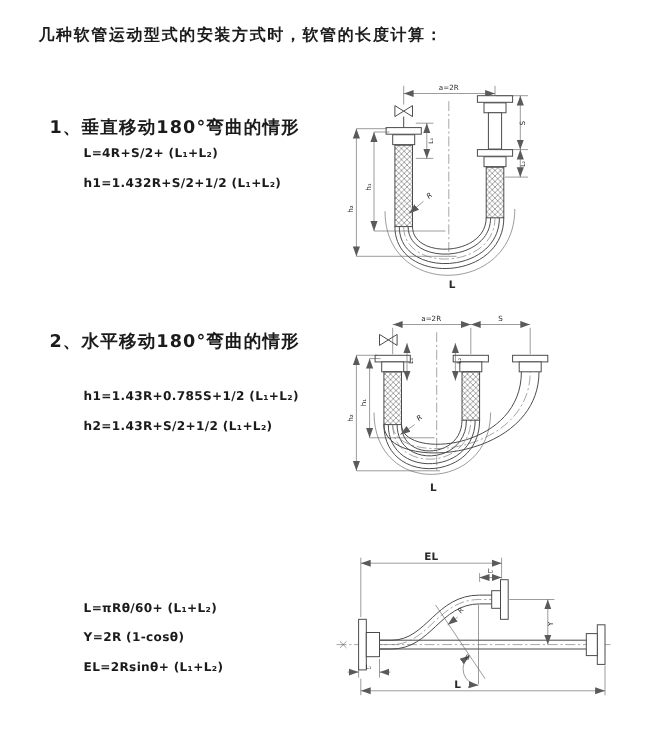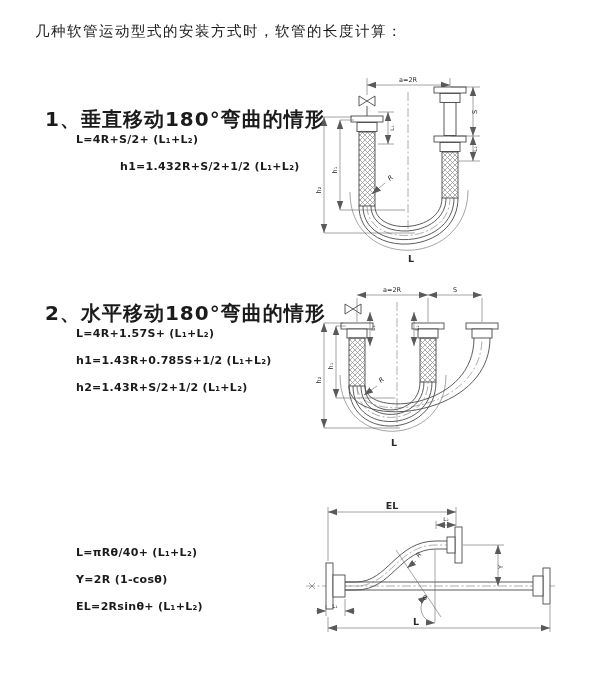--- a/index.html
+++ b/index.html
@@ -4,24 +4,24 @@
 <style>
   * { margin:0; padding:0; box-sizing:border-box; }
   html,body { background:#fff; }
   .page {
     position:relative; width:600px; height:675px; background:#ffffff;
     font-family:"DejaVu Sans","Liberation Sans",sans-serif; color:#1b1b1b;
     overflow:hidden;
   }
   .title {
     position:absolute; left:35px; top:22px;
-    font-size:14.5px; font-weight:400; letter-spacing:1.5px;
+    font-size:14.5px; font-weight:700; letter-spacing:1.5px;
   }
   .sec-heading {
-    position:absolute; font-size:20px; font-weight:700; letter-spacing:1px;
+    position:absolute; font-size:16px; font-weight:700; letter-spacing:1px;
   }
   .formula {
     position:absolute; font-size:11px; font-weight:700; letter-spacing:.3px;
     white-space:nowrap;
   }
   svg { position:absolute; overflow:visible; }
   svg text {
     font-family:"DejaVu Sans","Liberation Sans",sans-serif;
     fill:#2a2a2a; font-size:7px;
   }
@@ -37,28 +37,27 @@
 </style>
 </head>
 <body>
 
 <div class="page">
 
   <div class="title">几种软管运动型式的安装方式时，软管的长度计算：</div>
 
   <div class="sec-heading" style="left:45px; top:106px;">1、垂直移动180°弯曲的情形</div>
   <div class="formula" style="left:76px; top:133px;">L=4R+S/2+ (L₁+L₂)</div>
-  <div class="formula" style="left:76px; top:160px;margin-left:44px;">h1=1.432R+S/2+1/2 (L₁+L₂)</div>
+  <div class="formula" style="left:76px; top:160px;">h1=1.432R+S/2+1/2 (L₁+L₂)</div>
 
   <div class="sec-heading" style="left:45px; top:300px;">2、水平移动180°弯曲的情形</div>
-  <div class="formula" style="left:76px; top:327px;">L=4R+1.57S+ (L₁+L₂)</div>
   <div class="formula" style="left:76px; top:354px;">h1=1.43R+0.785S+1/2 (L₁+L₂)</div>
   <div class="formula" style="left:76px; top:381px;">h2=1.43R+S/2+1/2 (L₁+L₂)</div>
 
-  <div class="formula" style="left:76px; top:546px;">L=πRθ/40+ (L₁+L₂)</div>
+  <div class="formula" style="left:76px; top:546px;">L=πRθ/60+ (L₁+L₂)</div>
   <div class="formula" style="left:76px; top:573px;text-align:center;">Y=2R (1-cosθ)</div>
   <div class="formula" style="left:76px; top:600px;">EL=2Rsinθ+ (L₁+L₂)</div>
 
   <svg style="left:310px; top:70px;" width="290" height="200" viewBox="0 0 290 200">
     <defs>
       <marker id="ar1" markerUnits="userSpaceOnUse" markerWidth="9" markerHeight="9" viewBox="0 0 10 10" refX="10" refY="5" orient="auto-start-reverse">
         <path d="M0,1.4 L10,5 L0,8.6 z" fill="#5a5a5a"></path>
       </marker>
       <pattern id="br1" width="5" height="5" patternUnits="userSpaceOnUse">
         <path d="M0,0 L5,5 M5,0 L0,5" stroke="#8a8a8a" stroke-width=".7" fill="none"></path>

